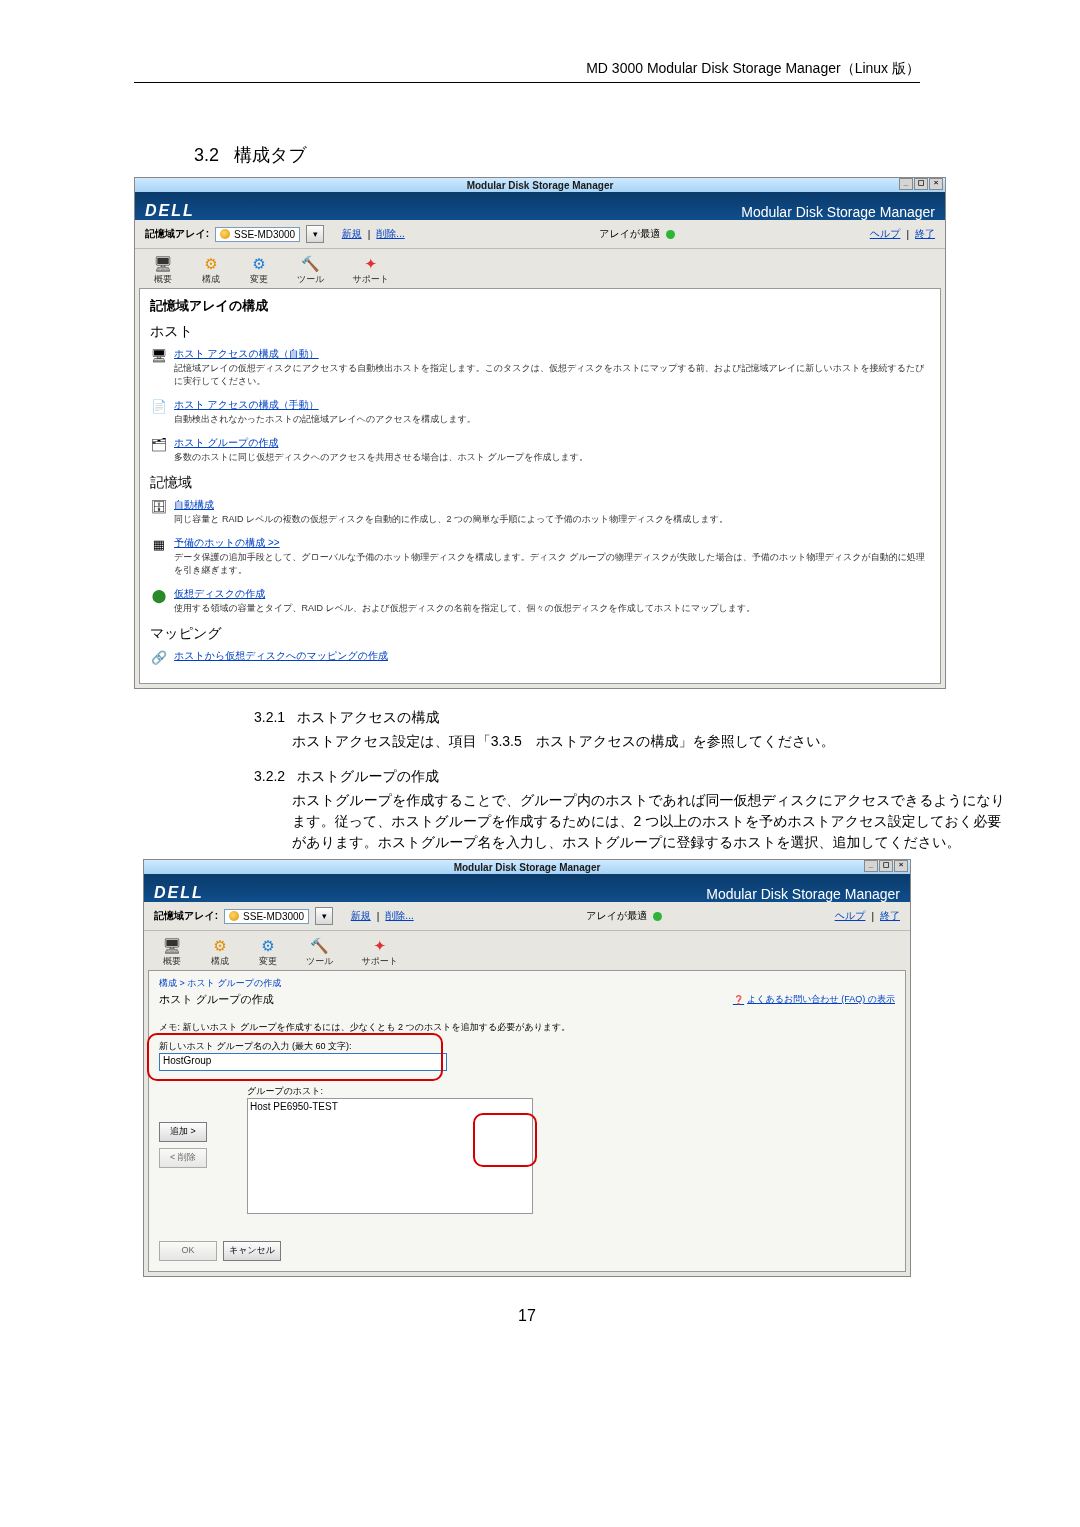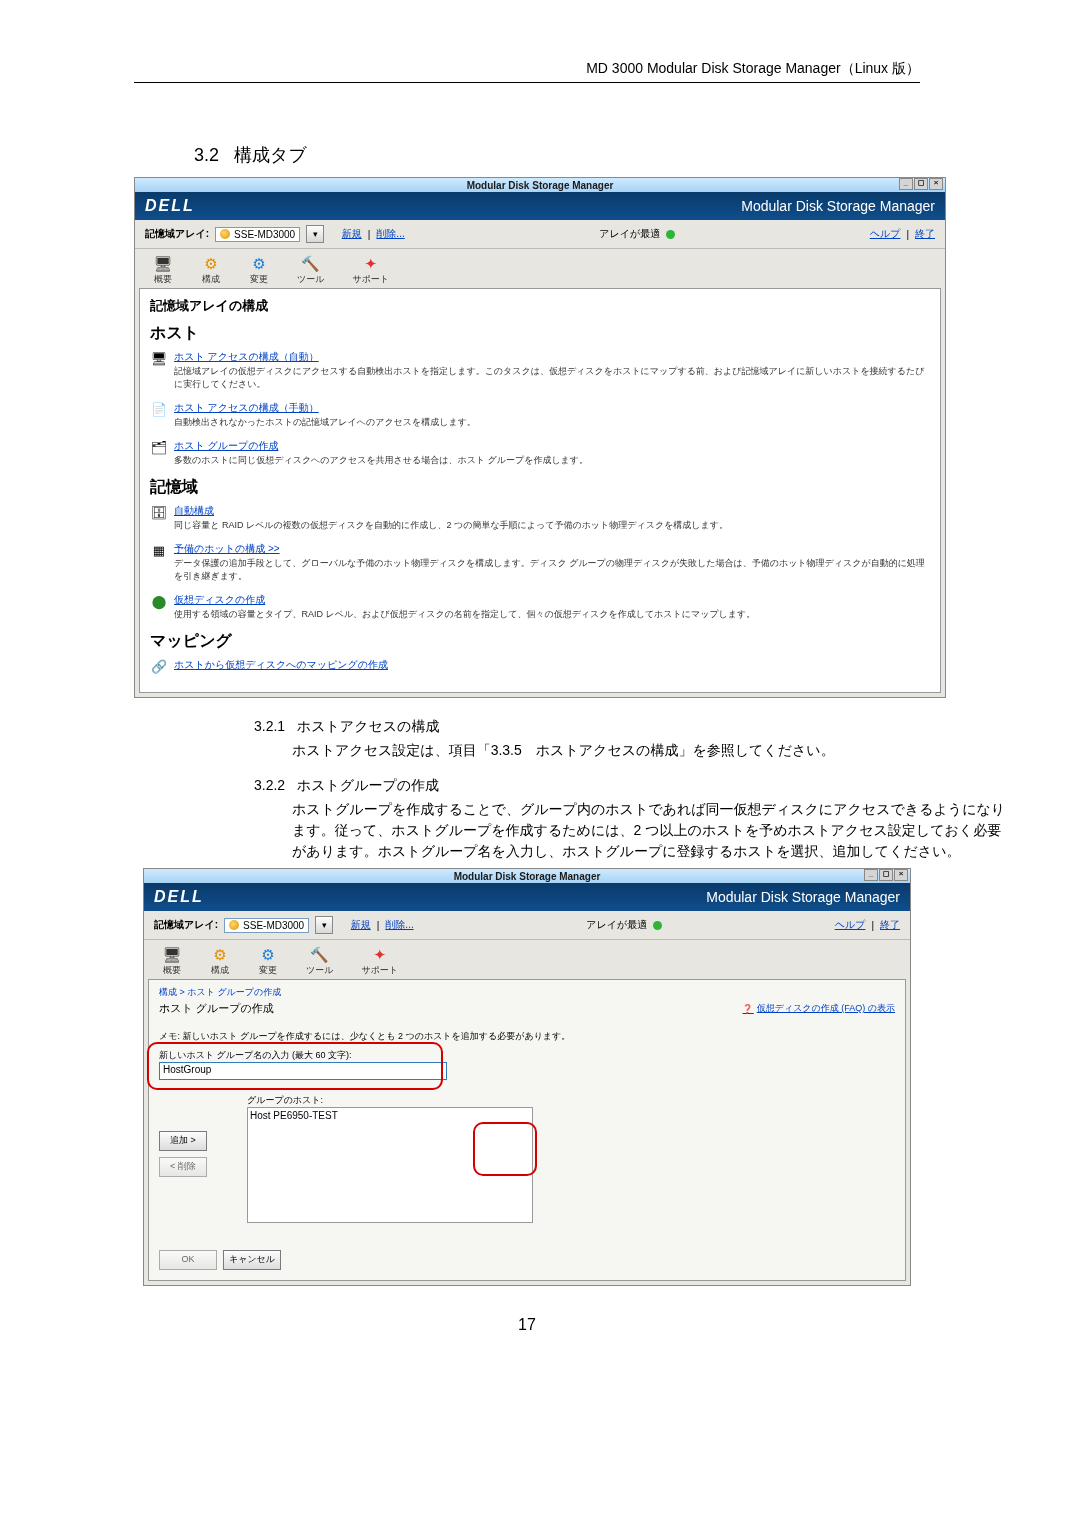--- a/index.html
+++ b/index.html
@@ -62,21 +62,21 @@
     border: 1px solid #888;
     font-size: 8px;
     line-height: 8px;
     text-align: center;
   }
   .brandbar {
     background: linear-gradient(#0a3a6a, #0f4e8c);
     color: #fff;
     display: flex;
     justify-content: space-between;
-    align-items: center;
+    align-items: flex-end;
     height: 28px;
     padding: 0 10px;
     font-size: 14px;
     gap: 16px;
   }
   .brandbar .dell {
     font-weight: bold;
     font-style: italic;
     letter-spacing: 2px;
     font-size: 16px;
@@ -119,21 +119,21 @@
   .tab .glyph { width: 20px; height: 18px; display: flex; align-items: center; justify-content: center; font-size: 15px; }
   .contentpane {
     background: #fff;
     margin: 0 4px 4px 4px;
     border: 1px solid #999;
     padding: 8px 10px;
     max-height: 430px;
     overflow: hidden;
   }
   .contentpane h3 { margin: 0 0 8px 0; font-size: 13px; font-weight: bold; }
-  .grouptitle { font-size: 16px; margin: 6px 0 4px 0; font-weight: bold; color: #000; }
+  .grouptitle { font-size: 14px; margin: 6px 0 4px 0; font-weight: normal; color: #000; }
   .cfgitem { display: flex; gap: 6px; margin: 6px 0 10px 0; }
   .cfgitem .ico { width: 18px; height: 16px; flex-shrink: 0; display:flex;align-items:center;justify-content:center;font-size:13px; }
   .cfgitem .txt .ttl { color: #0041c4; text-decoration: underline; font-size: 10px; }
   .cfgitem .txt .desc { color: #333; font-size: 9px; margin-top: 1px; }
 
   .subsection { margin: 16px 0 0 120px; width: 760px; }
   .subsection .subhead { font-size: 14px; margin-bottom: 4px; }
   .subsection .body { font-size: 14px; line-height: 1.5; margin-left: 38px; }
 
   
@@ -360,21 +360,21 @@
           <span class="glyph" style="color:#d33">✦</span>
           <span>サポート</span>
         </div>
     </div>
 
     <div class="content2">
       <div class="crumb">構成 &gt; ホスト グループの作成</div>
       <div class="pane-title">ホスト グループの作成</div>
       <div class="faqlink">
         <span style="color:#e08f00">❓</span>
-        <span>仮想ディスクの作成 (FAQ) の表示</span>
+        <span>よくあるお問い合わせ (FAQ) の表示</span>
       </div>
 
       <div class="memo">メモ: 新しいホスト グループを作成するには、少なくとも 2 つのホストを追加する必要があります。</div>
       <div class="fieldlbl">新しいホスト グループ名の入力 (最大 60 文字):</div>
       <div class="txtfield">HostGroup</div>
 
       <div class="twoCol">
         <div class="midbtns">
           <div class="btn">追加 &gt;</div>
           <div class="btn" style="opacity:.6">&lt; 削除</div>

